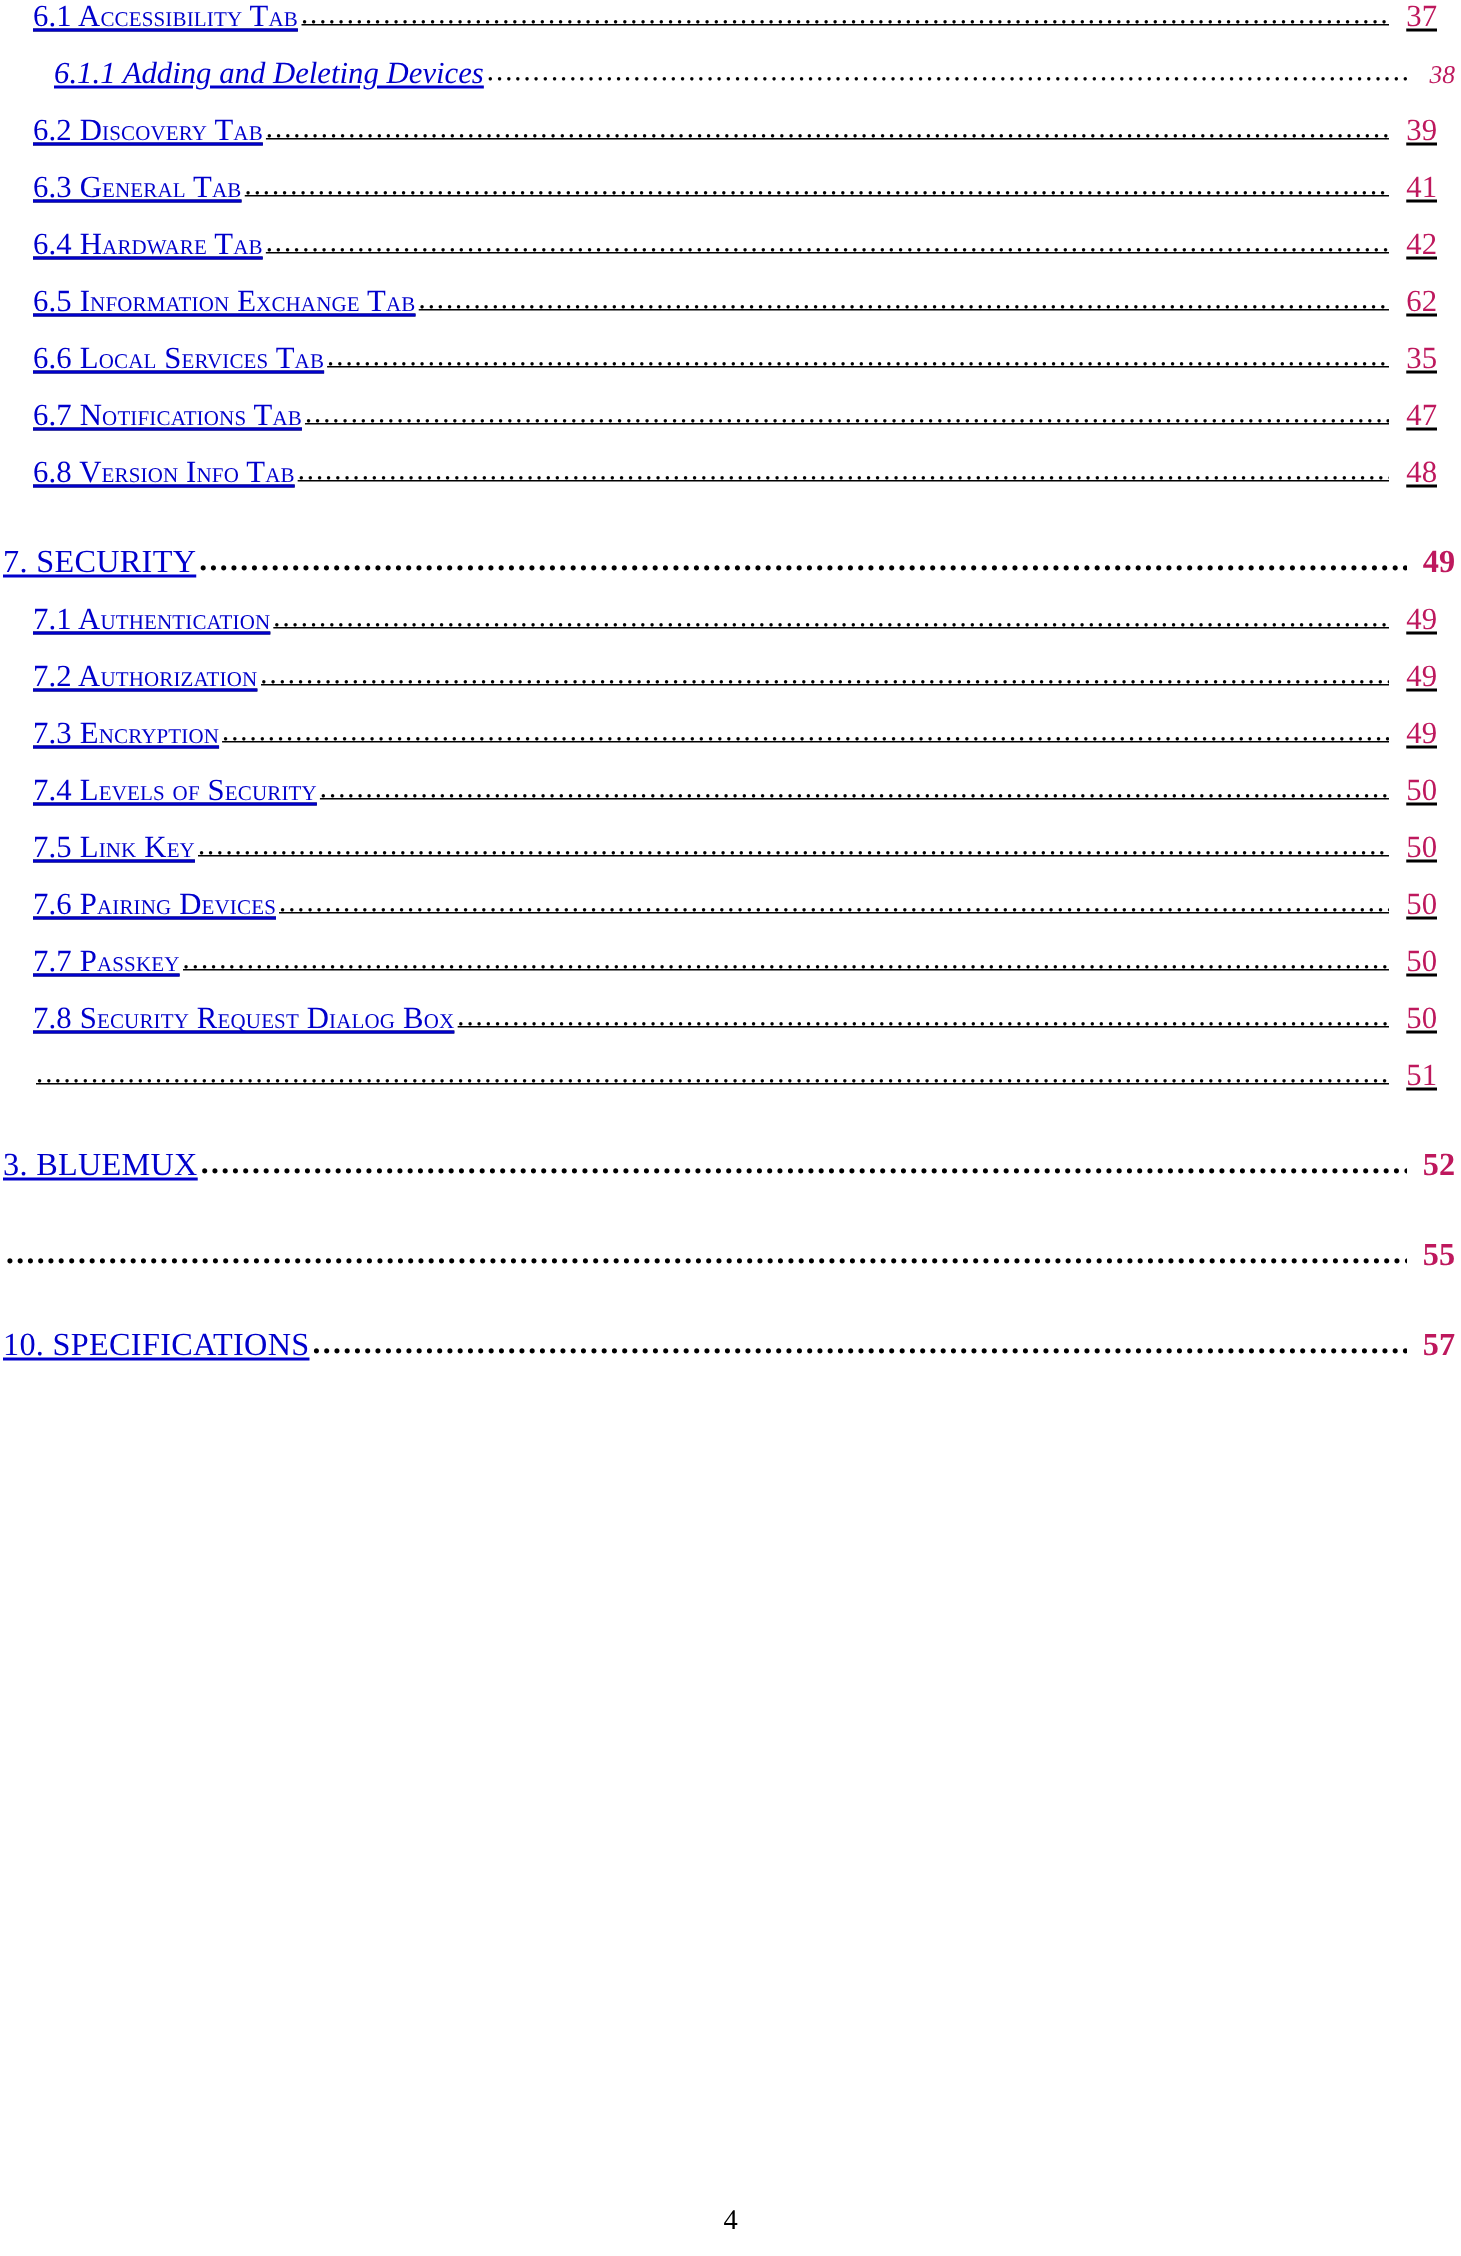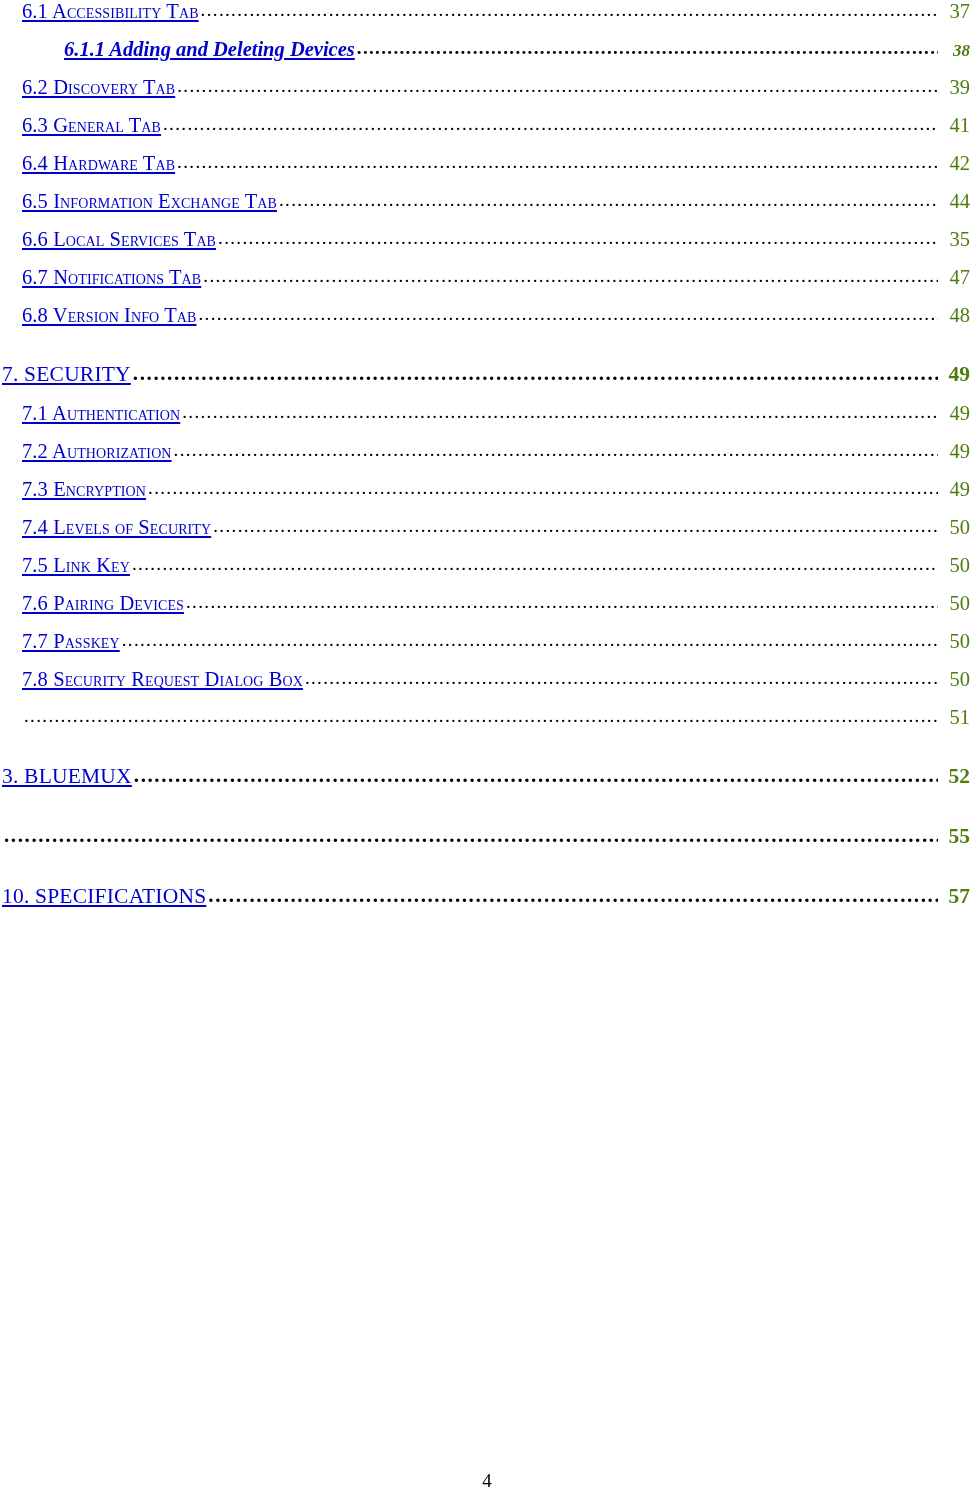--- a/index.html
+++ b/index.html
@@ -42,21 +42,21 @@
     flex: 1 1 auto;
     overflow: hidden;
     white-space: nowrap;
     color: #000000;
     margin: 0 2px;
     letter-spacing: 1.1px;
   }
 
   .toc-page {
     flex: 0 0 auto;
-    color: #4d7c0f;
+    color: #be185d;
     text-align: right;
     min-width: 30px;
   }
 
   
   .lvl1 {
     padding-left: 2px;
     padding-right: 4px;
     height: 40px;
     font-size: 21.5px;
@@ -75,46 +75,46 @@
     top: -1px;
   }
   .lvl1 .toc-page {
     font-weight: bold;
     font-size: 21.5px;
   }
 
   
   .lvl2 {
     padding-left: 22px;
-    padding-right: 4px;
+    padding-right: 16px;
     height: 38px;
     font-size: 20px;
+    text-decoration: underline;
   }
   .lvl2 .toc-title {
     font-variant: small-caps;
     font-size: 20.5px;
     letter-spacing: 0.1px;
   }
   .lvl2 .toc-leader {
     font-size: 19px;
     letter-spacing: 1.35px;
     position: relative;
     top: -2px;
   }
   .lvl2 .toc-page {
     font-size: 20.5px;
   }
 
   
   .lvl3 {
-    padding-left: 64px;
+    padding-left: 36px;
     padding-right: 4px;
     height: 38px;
     font-size: 20px;
-    font-weight: bold;
   }
   .lvl3 .toc-title {
     font-style: italic;
     font-size: 20.5px;
   }
   .lvl3 .toc-leader {
     font-size: 19px;
     letter-spacing: 1.35px;
     position: relative;
     top: -2px;
@@ -165,21 +165,21 @@
       <span class="toc-page">41</span>
     </div>
     <div class="toc-row lvl2">
       <span class="toc-title">6.4 Hardware Tab</span>
       <span class="toc-leader">...........................................................................................................................................................................................................................</span>
       <span class="toc-page">42</span>
     </div>
     <div class="toc-row lvl2">
       <span class="toc-title">6.5 Information Exchange Tab</span>
       <span class="toc-leader">...........................................................................................................................................................................................................................</span>
-      <span class="toc-page">44</span>
+      <span class="toc-page">62</span>
     </div>
     <div class="toc-row lvl2">
       <span class="toc-title">6.6 Local Services Tab</span>
       <span class="toc-leader">...........................................................................................................................................................................................................................</span>
       <span class="toc-page">35</span>
     </div>
     <div class="toc-row lvl2">
       <span class="toc-title">6.7 Notifications Tab</span>
       <span class="toc-leader">...........................................................................................................................................................................................................................</span>
       <span class="toc-page">47</span>

